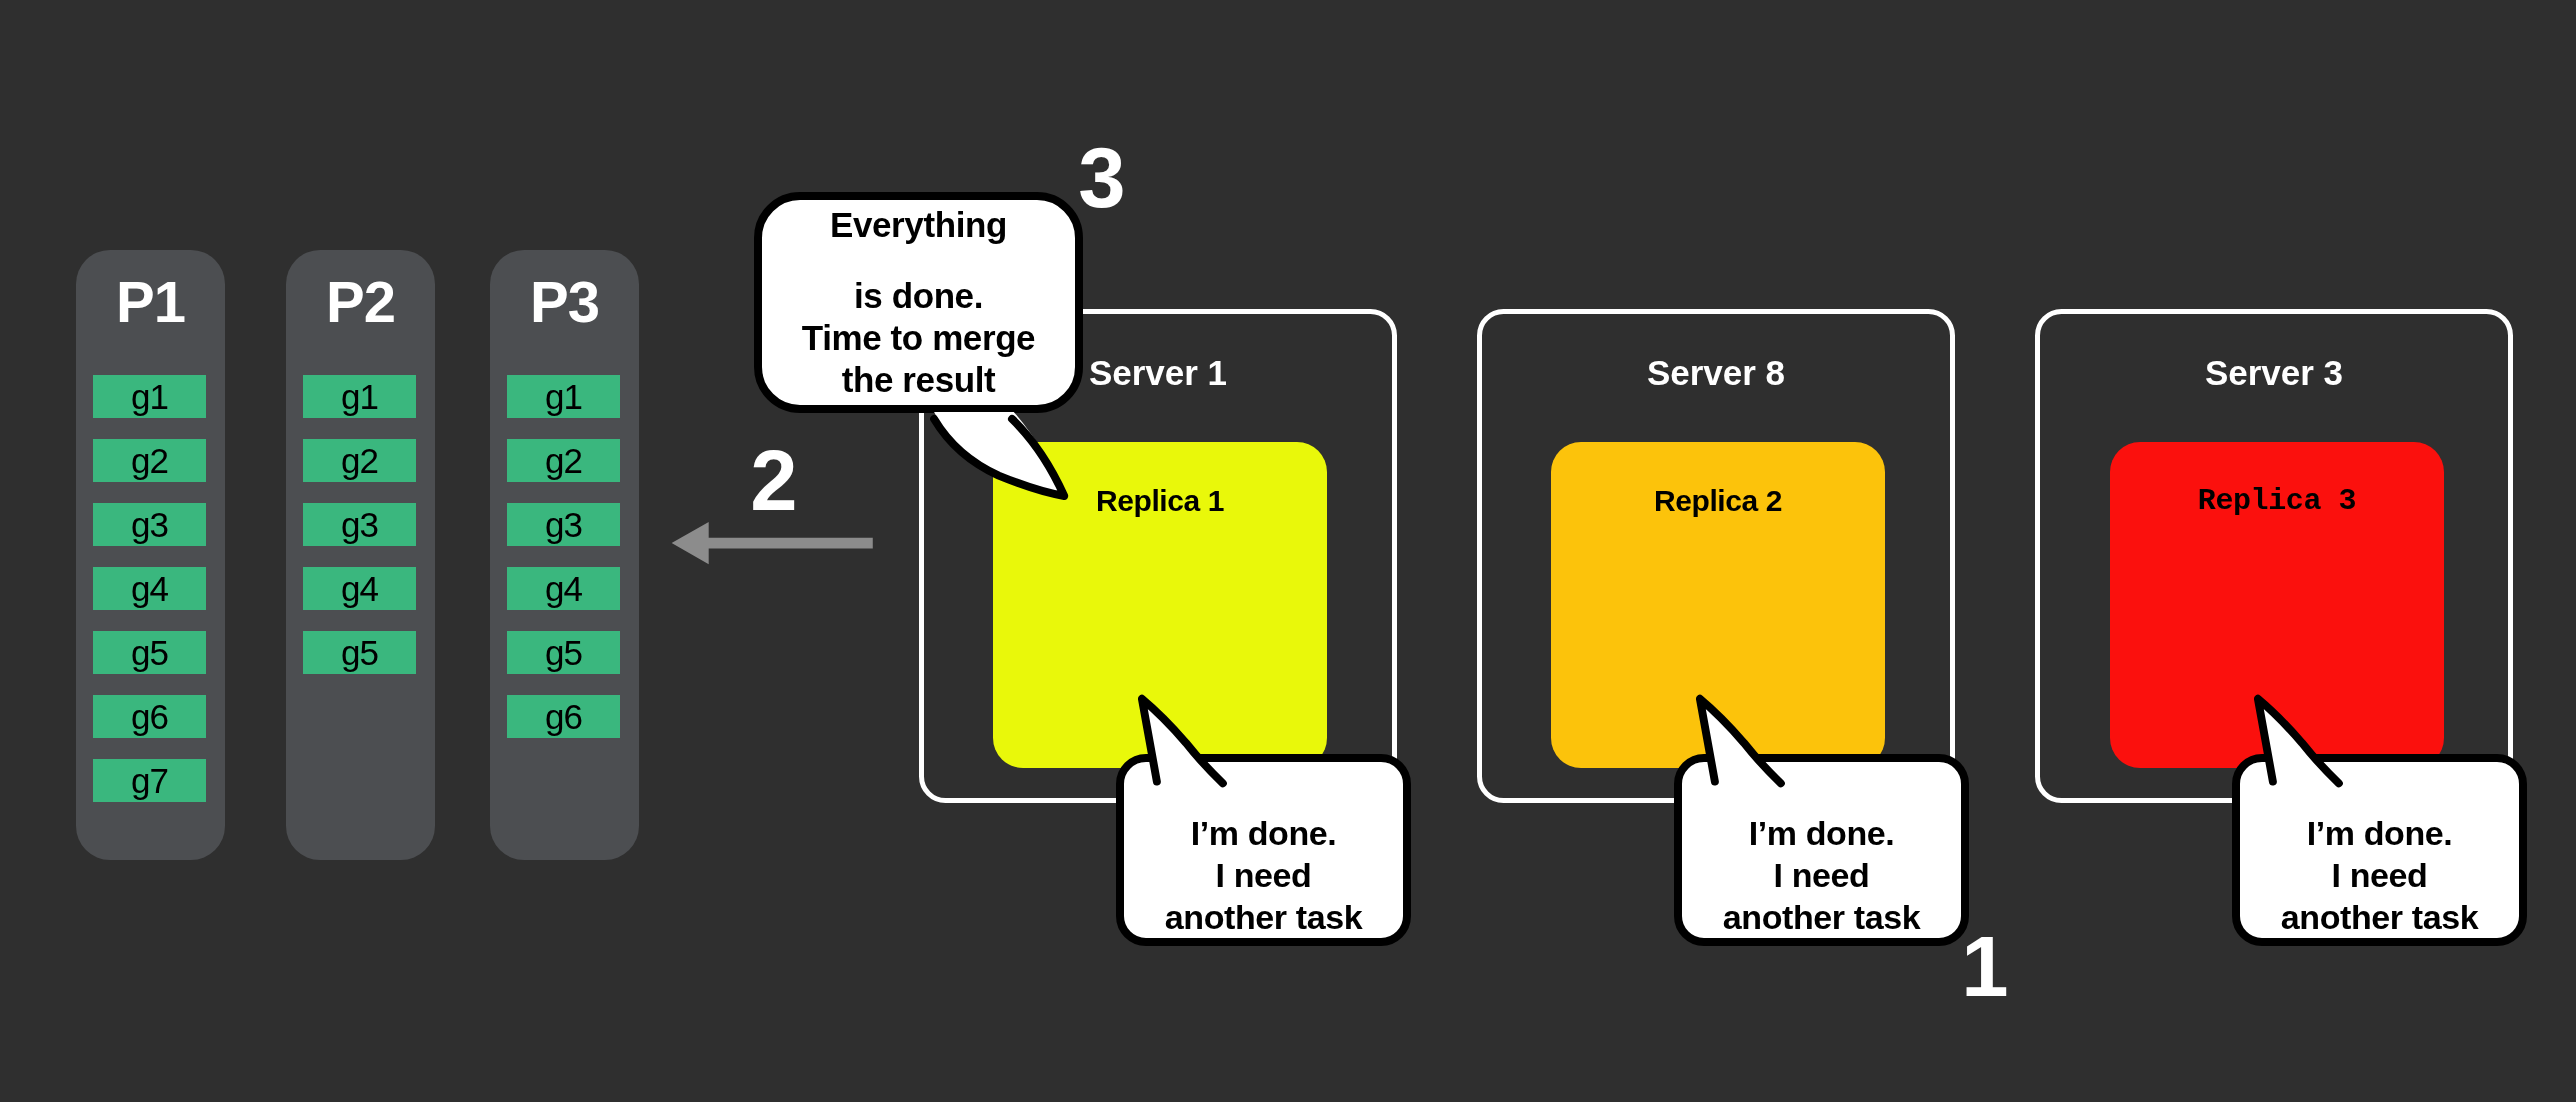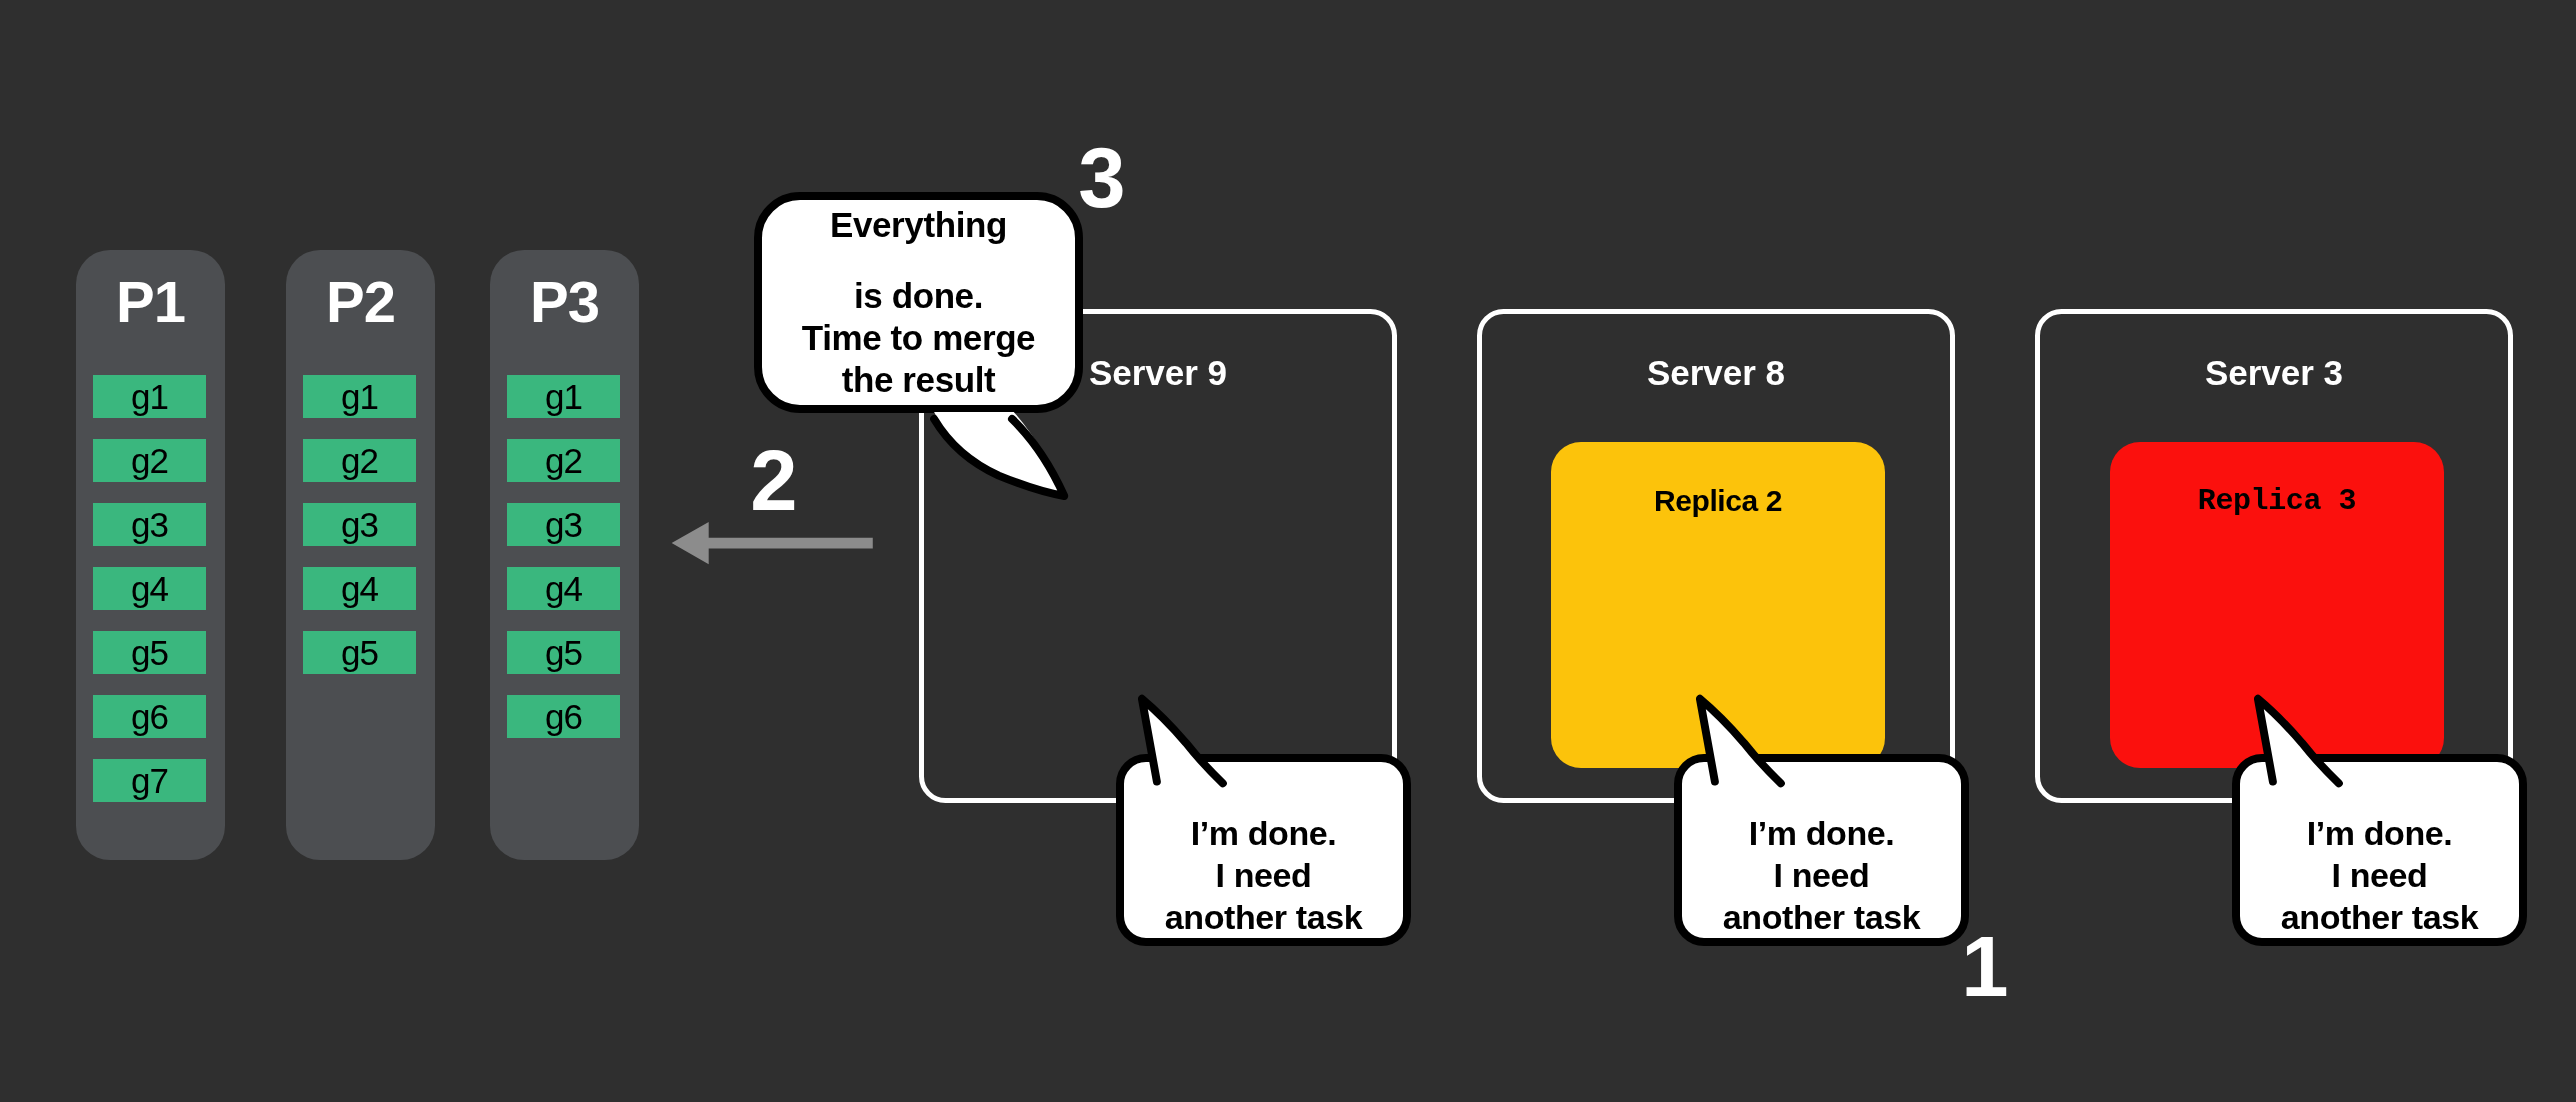--- a/index.html
+++ b/index.html
@@ -86,29 +86,32 @@
         <div class="chip">g6</div>
       </div>
   </div>
 
   <div class="num num-2">2</div>
   <svg class="arrow" viewBox="0 0 280 90">
     <polygon points="20,44 62,20 62,38 248,38 248,50 62,50 62,68" fill="#8c8c8c"></polygon>
   </svg>
 
   <div class="server server-0">
-    <div class="server-title">Server 9</div>
+    <div class="server-title">Server 1</div>
   </div>
   <div class="server server-1">
     <div class="server-title">Server 8</div>
   </div>
   <div class="server server-2">
     <div class="server-title">Server 3</div>
   </div>
 
+  <div class="replica replica-0" style="background: rgb(233, 248, 10);">
+    <div class="replica-label">Replica 1</div>
+  </div>
   <div class="replica replica-1" style="background: rgb(252, 195, 11);">
     <div class="replica-label">Replica 2</div>
   </div>
   <div class="replica replica-2" style="background: rgb(251, 16, 13); font-family: Liberation Mono, monospace;">
     <div class="replica-label">Replica 3</div>
   </div>
 
   <div class="num num-3">3</div>
   <div class="bubble bubble-merge">
     <svg class="tail tail-merge" viewBox="0 0 200 115">

